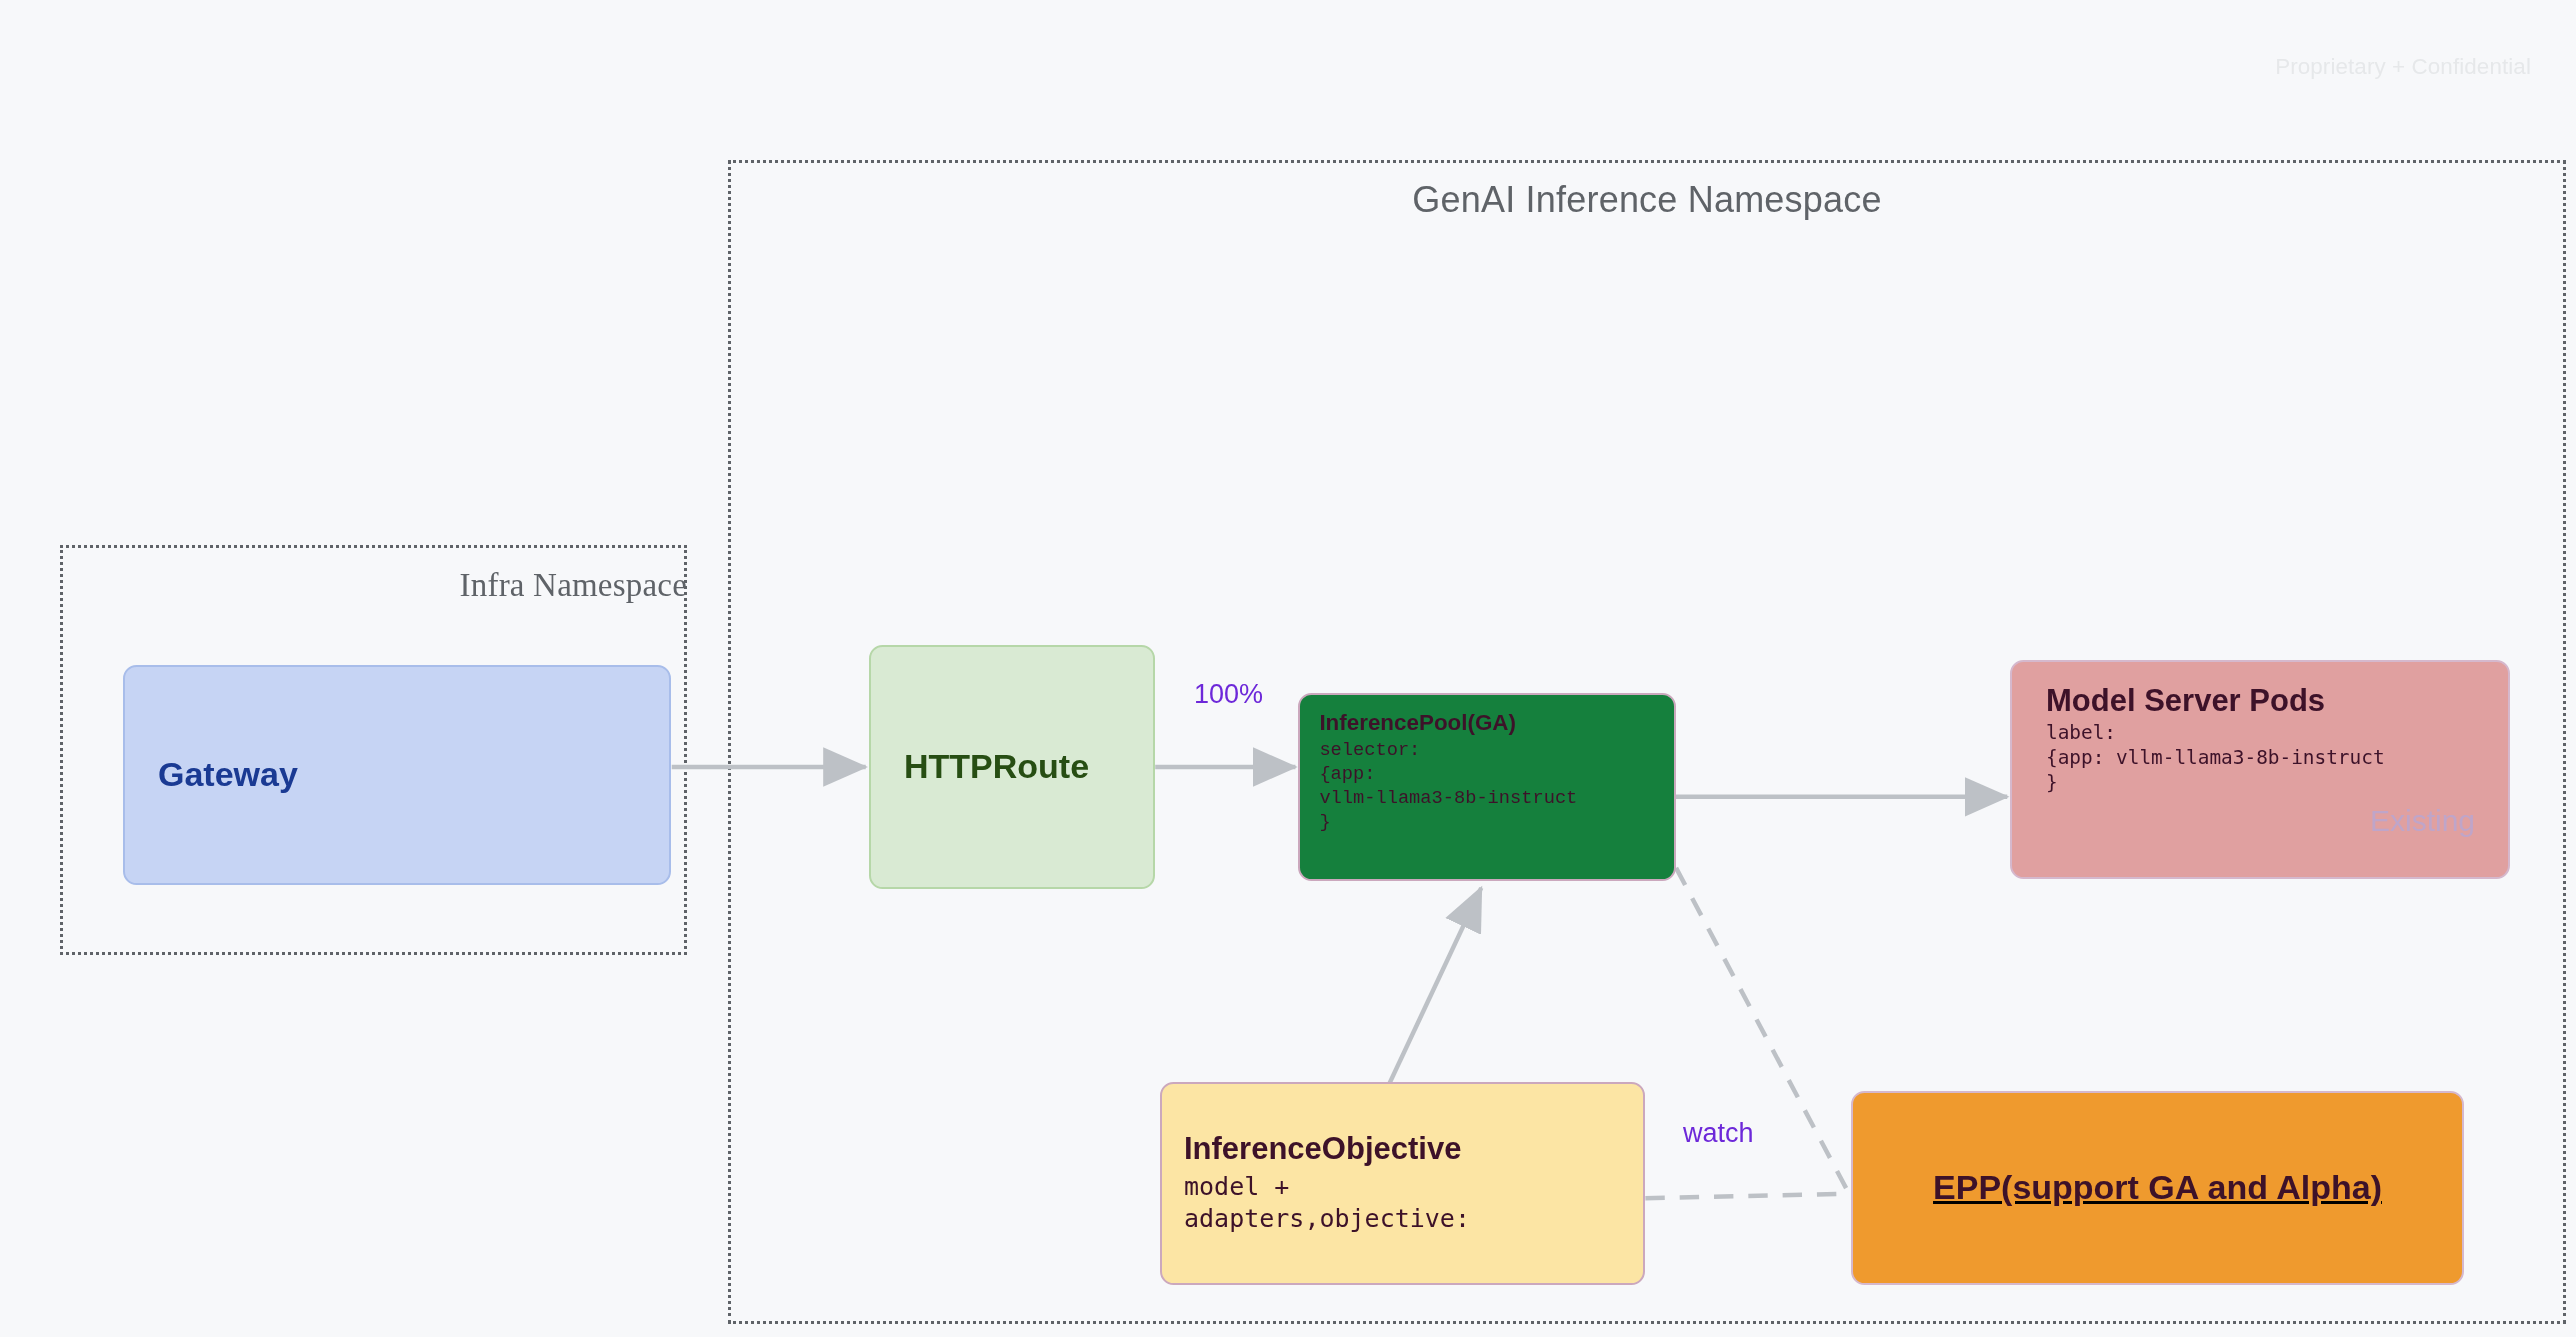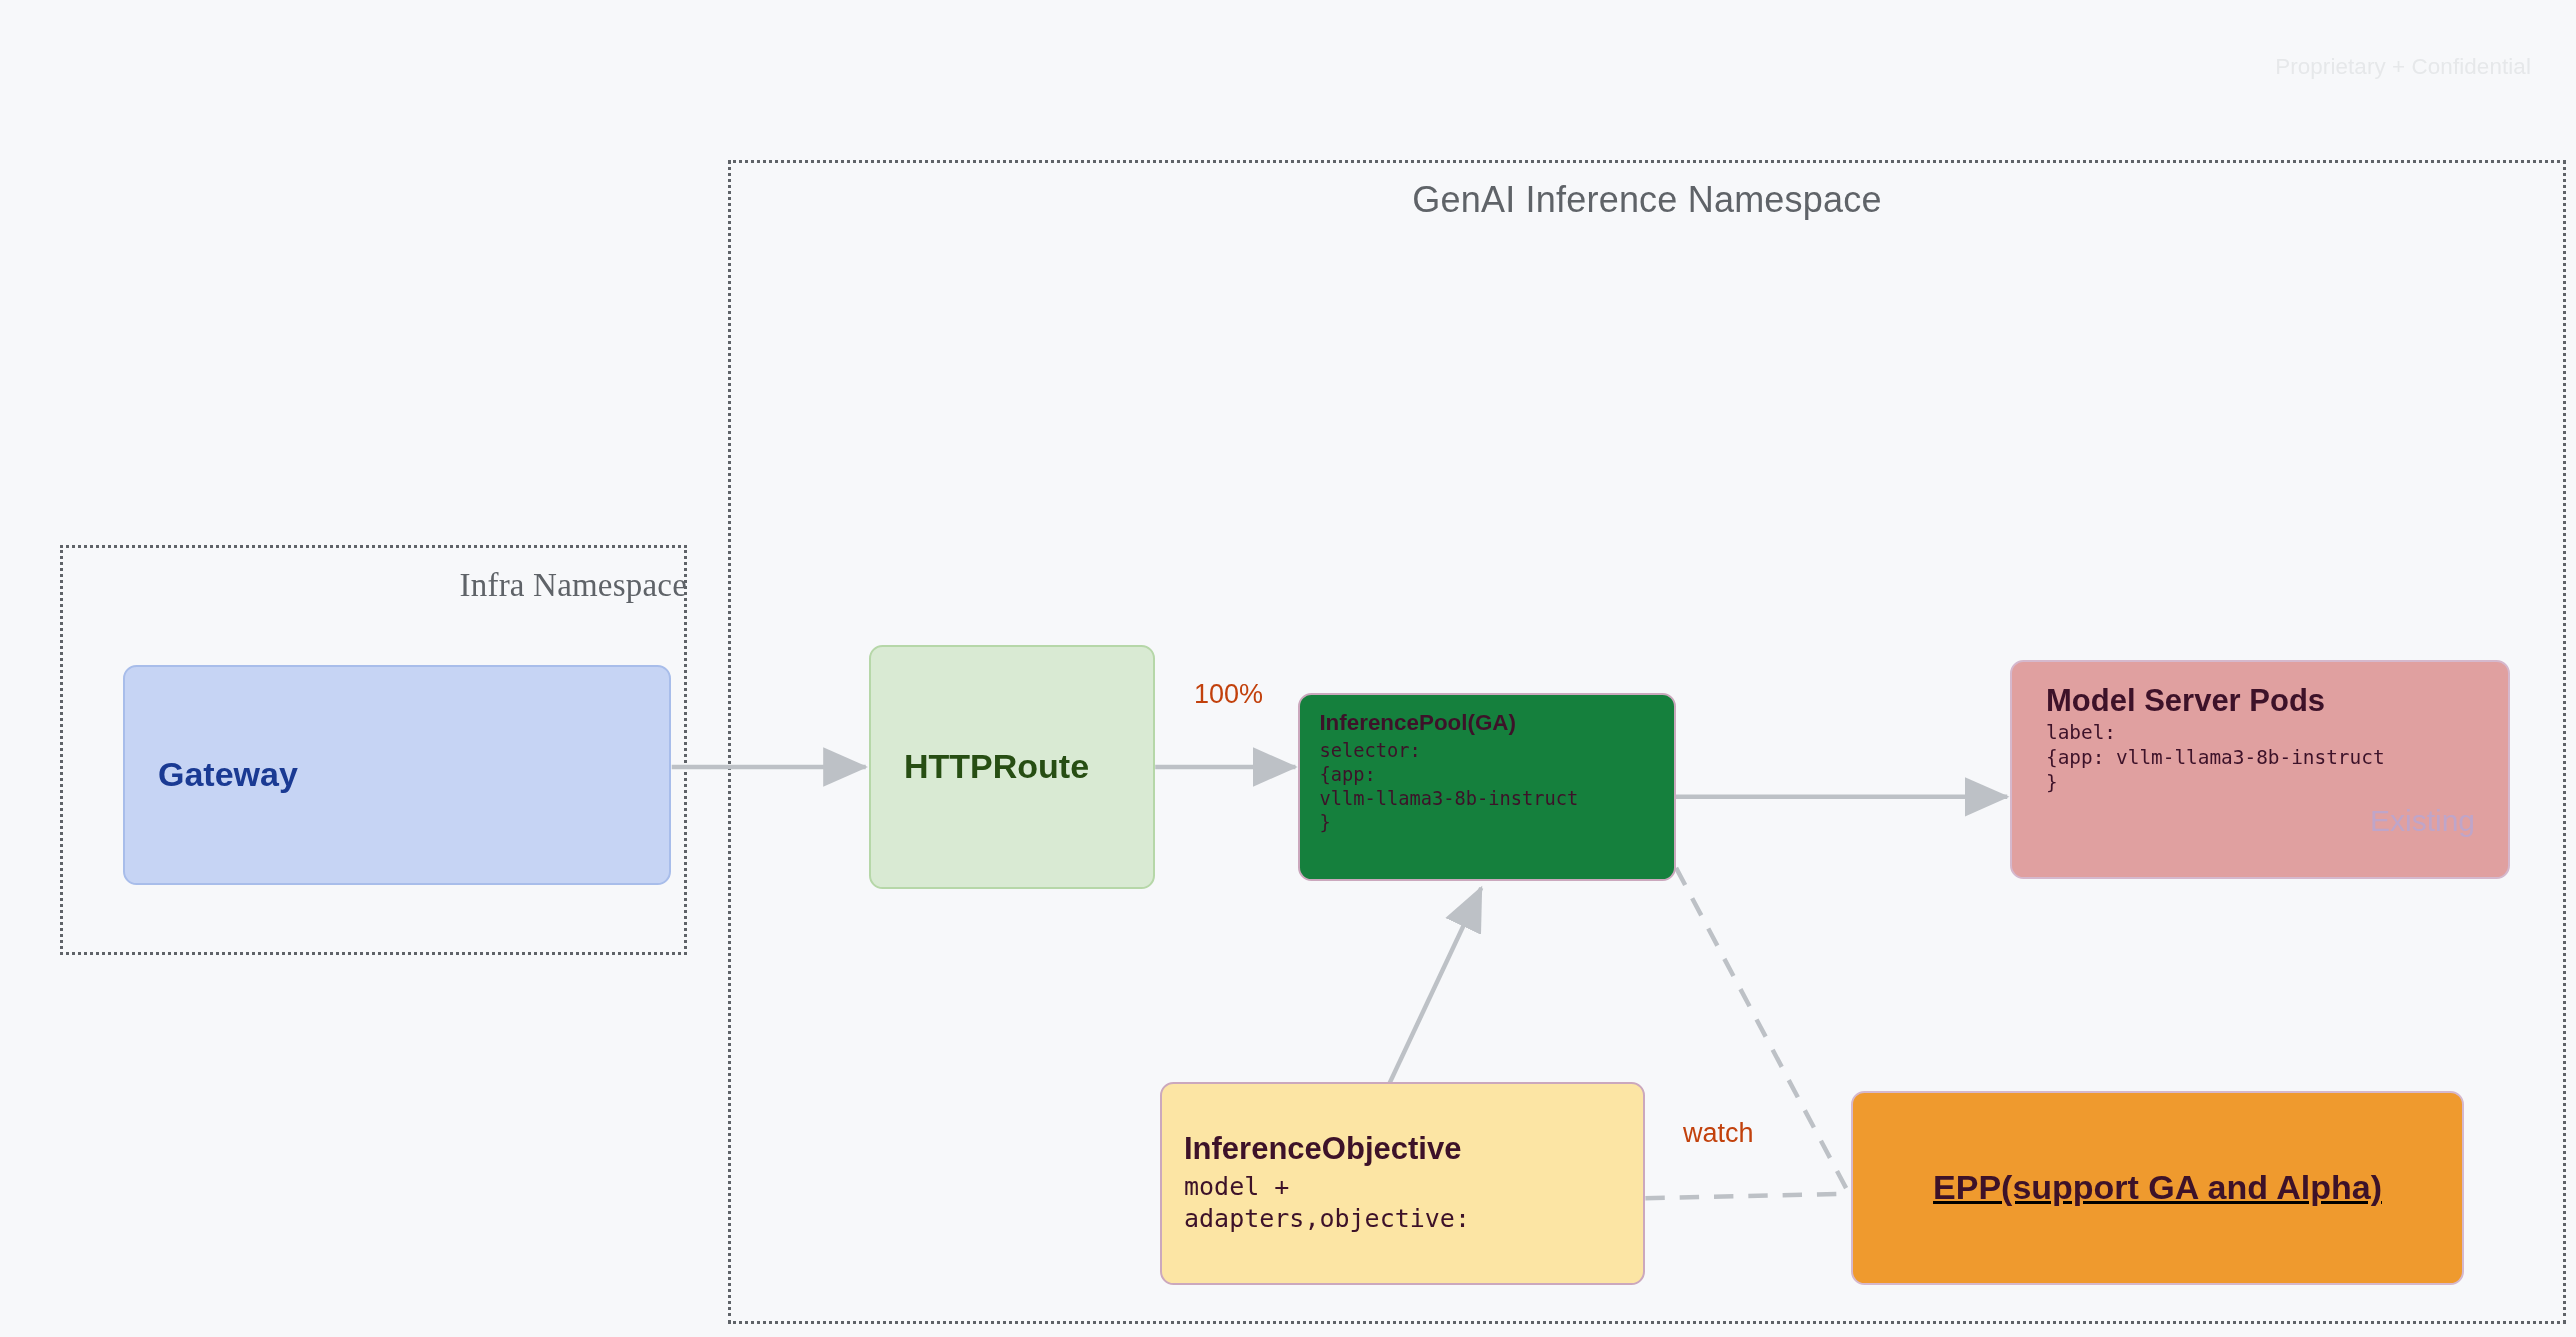--- a/index.html
+++ b/index.html
@@ -95,21 +95,21 @@
 
   
   #node-inferencepool {
     left: 1298px; top: 693px; width: 378px; height: 188px;
     background: #15803d;
     border: 2.2px solid #cba8bd;
     justify-content: flex-start;
     padding: 16.4px 19.4px 0 19.4px;
   }
   #node-inferencepool .title { color: #3d1229; font-size: 22.4px; margin-bottom: 3px; }
-  #node-inferencepool .code  { color: #3d1229; font-size: 18.7px; }
+  #node-inferencepool .code  { color: #3d1229; font-size: 18.7px; font-family: Liberation Mono, monospace; }
 
   
   #node-modelserver {
     left: 2010px; top: 660px; width: 500px; height: 219px;
     background: #e0a0a0;
     border: 2.2px solid #d5b8cd;
     justify-content: flex-start;
     padding: 22.4px 22.4px 0 34px;
   }
   #node-modelserver .title { color: #3d1229; font-size: 31px; margin-bottom: 3px; }
@@ -149,21 +149,21 @@
   #connectors {
     position: absolute;
     left: 0; top: 0;
     width: 2576px; height: 1337px;
     pointer-events: none;
   }
 
   
   .edge-label {
     position: absolute;
-    color: #c2410c;
+    color: #6d28d9;
     font-size: 27px;
     white-space: nowrap;
   }
   #label-100  { left: 1194px; top: 679px; }
   #label-watch{ left: 1683px; top: 1118px; }
 </style>
 </head>
 <body>
 
 <div id="canvas">

